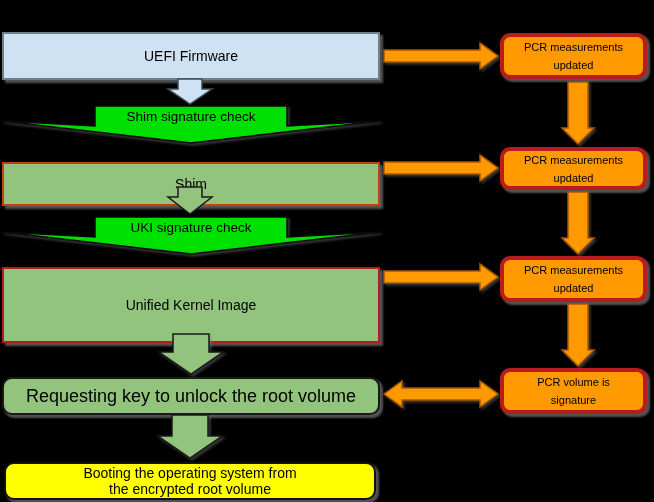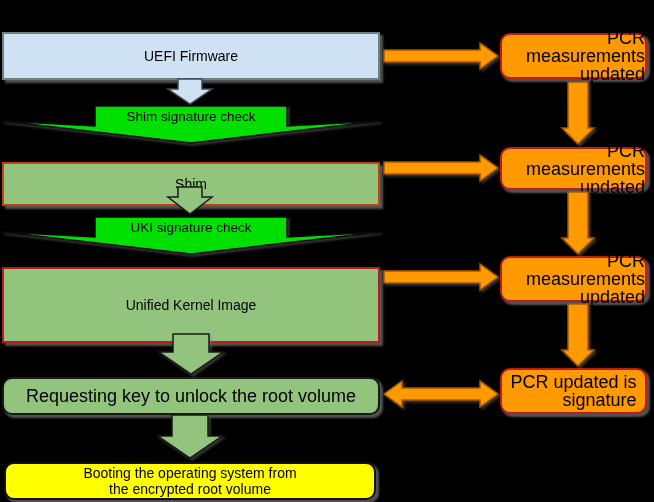--- a/index.html
+++ b/index.html
@@ -47,23 +47,23 @@
   .boot{
     left:4px;top:462px;width:372px;height:38px;
     background:var(--yellow);
     border:2px solid #111;
     border-radius:10px;
     font-size:14px;line-height:16px;align-items:center;
   }
   .pcr{
     left:500px;width:147px;
     background:var(--orange);
-    border:2px solid #b91c1c;
+    border:4px solid #b91c1c;
     border-radius:10px;
-    font-size:18px;line-height:18px;text-align:right;
+    font-size:11px;line-height:18px;
   }
   .pcr1{top:33px;height:46px;}
   .pcr2{top:147px;height:43px;}
   .pcr3{top:256px;height:46px;}
   .policy{top:368px;height:46px;}
   svg.layer{position:absolute;left:0;top:0;pointer-events:none;}
   .banner{fill:var(--bright-green);stroke:#0a0a0a;stroke-width:1.5;}
   .banner-text{font-size:13.5px;fill:var(--text);text-anchor:middle;}
   .blue-arrow{fill:var(--light-blue);stroke:#3c4a52;stroke-width:1.5;}
   .green-arrow{fill:var(--green);stroke:#1a1a1a;stroke-width:1.5;}
@@ -114,21 +114,21 @@
 
   <div class="box pcr pcr3">
     <span>
       <span>PCR measurements</span>
       <span>updated</span>
     </span>
   </div>
 
   <div class="box pcr policy">
     <span>
-      <span>PCR updated is</span>
+      <span>PCR volume is</span>
       <span>signature</span>
     </span>
   </div>
 
   <svg class="layer" width="654" height="502" viewBox="0 0 654 502">
 
     <polygon class="blue-arrow" points="178,79 202,79 202,89 212,89 190,104 168,89 178,89"></polygon>
 
     <g class="shadowed">
       <polygon class="banner" points="95,106 287,106 287,126 380,121 191,143 2,121 95,126"></polygon>

